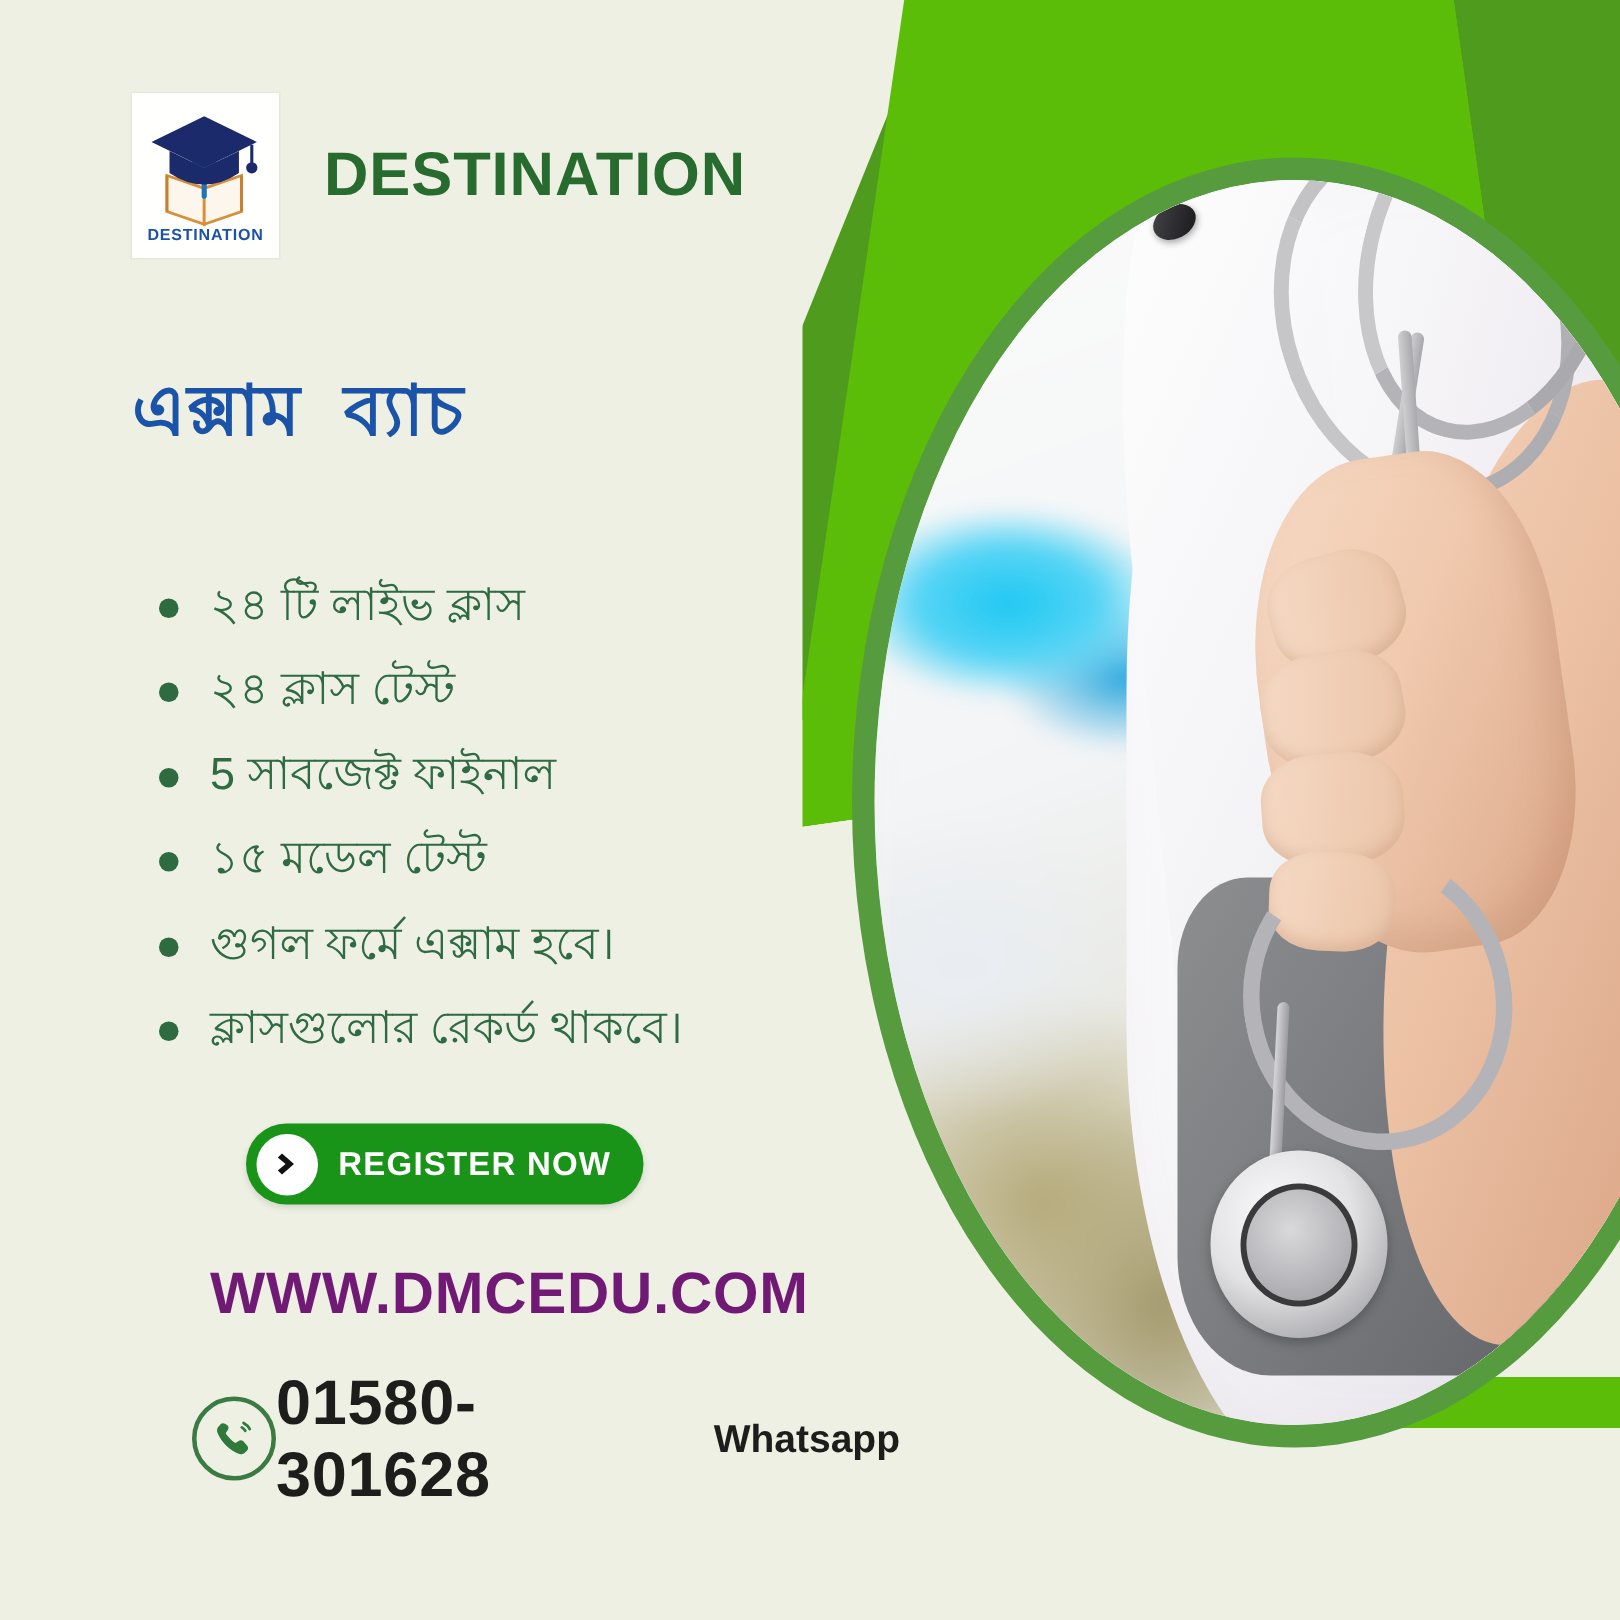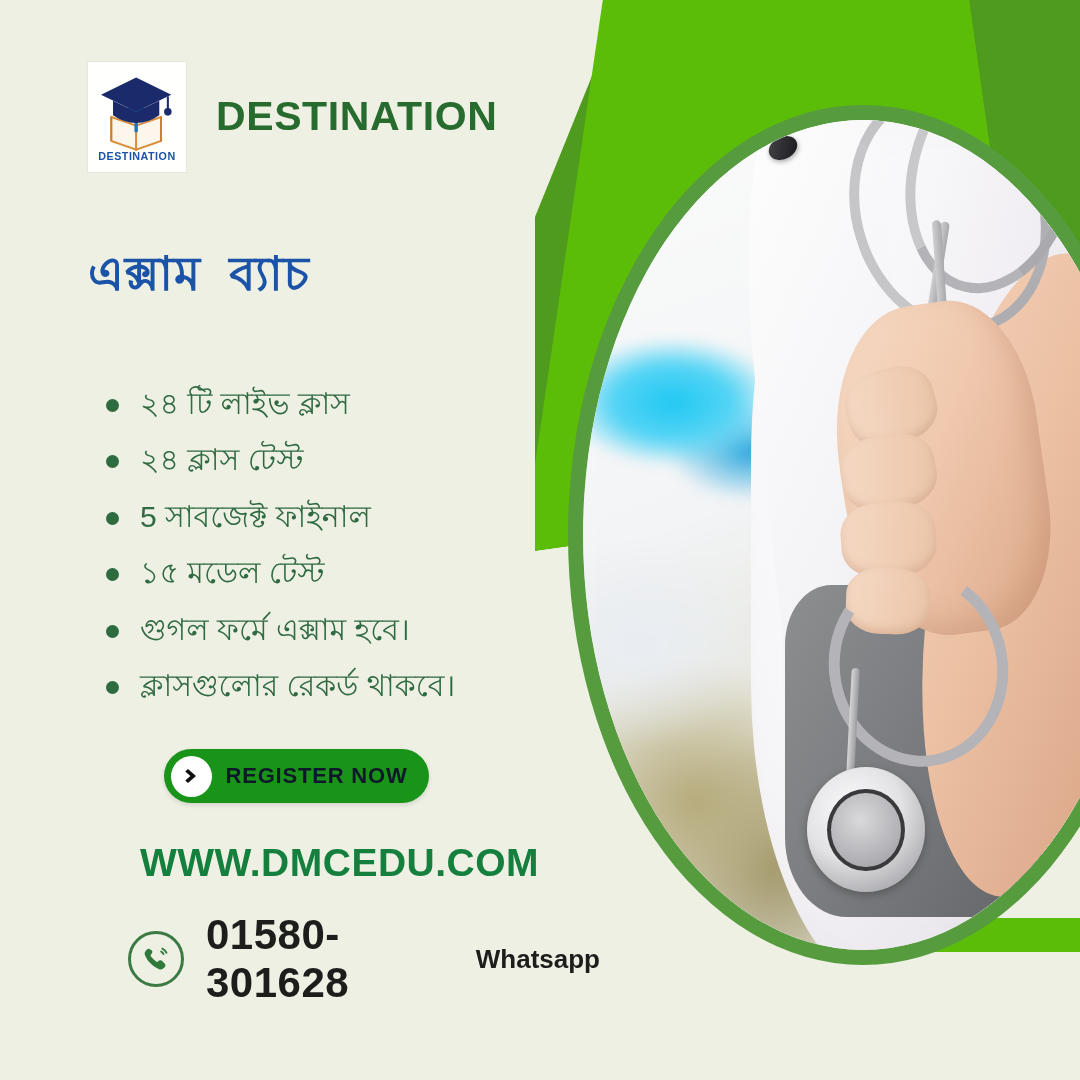--- a/index.html
+++ b/index.html
@@ -273,38 +273,38 @@
   .btn-circle {
     width:41px; height:41px;
     border-radius:50%;
     background:#ffffff;
     display:flex; align-items:center; justify-content:center;
     flex:0 0 auto;
   }
   .btn-label {
     flex:1;
     text-align:center;
-    color:#0f172a;
+    color:#ffffff;
     font-size:22px;
     font-weight:bold;
     letter-spacing:.8px;
     padding-right:8px;
   }
 
   .website {
     margin-top:38px; margin-left:52px;
     font-size:39px;
     font-weight:bold;
     letter-spacing:.5px;
-    color:#15803d;
+    color:#701a75;
   }
 
   .contact-row {
     margin-top:26px; margin-left:40px;
-    display:flex; align-items:center; gap:22px;
+    display:flex; align-items:center; 
   }
   .phone-badge {
     width:56px; height:56px;
     border-radius:50%;
     border:3px solid #3c7a44;
     display:flex; align-items:center; justify-content:center;
     flex:0 0 auto;
   }
   .phone-number {
     font-size:42px; font-weight:bold;

